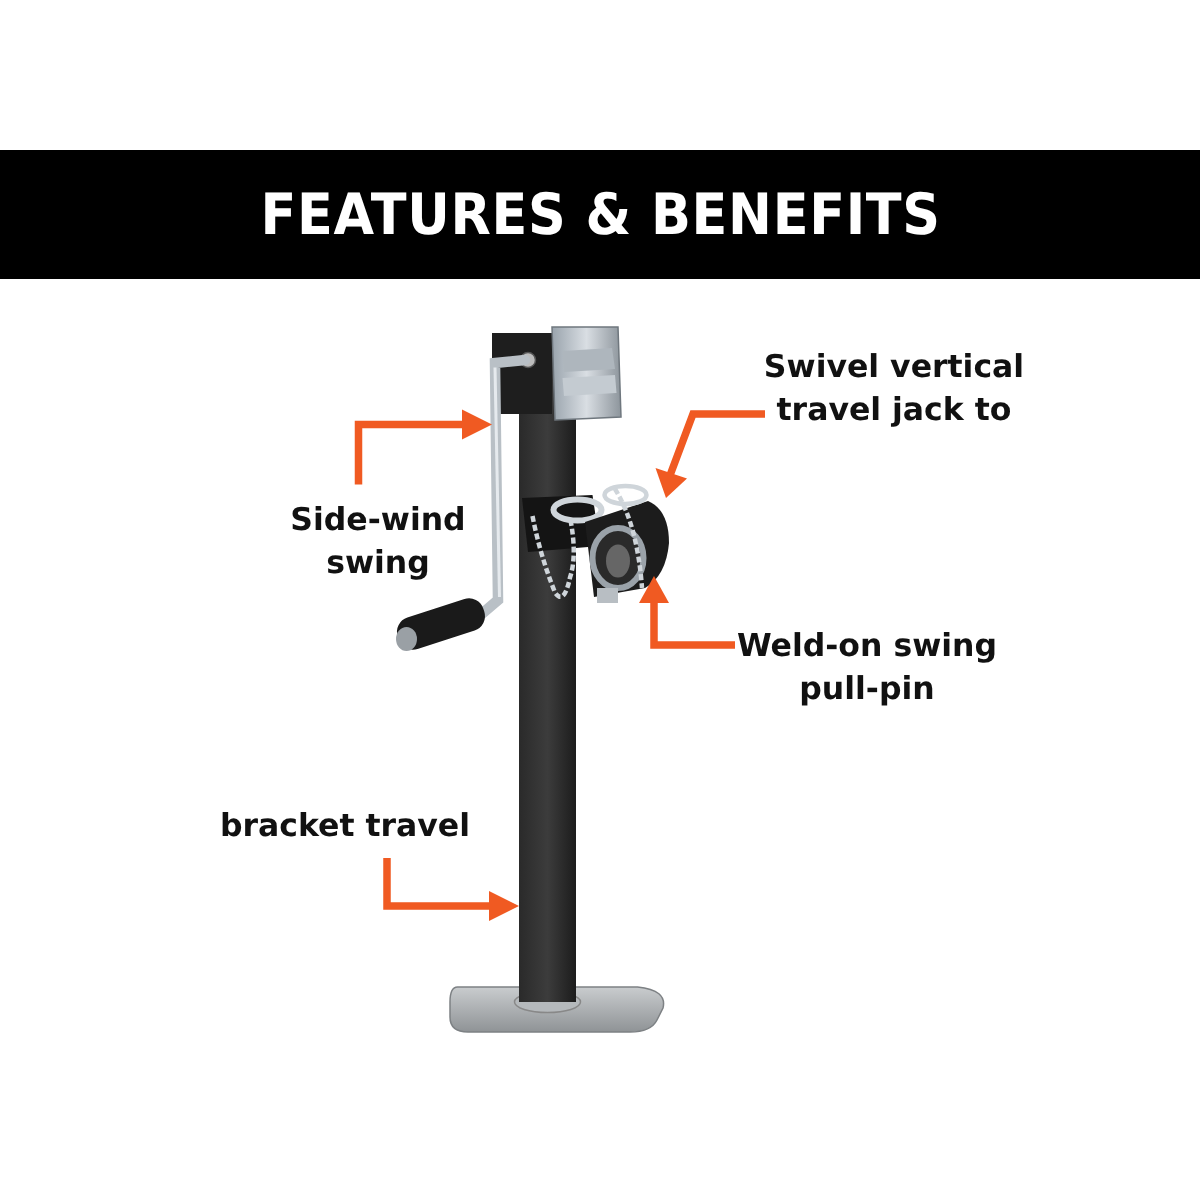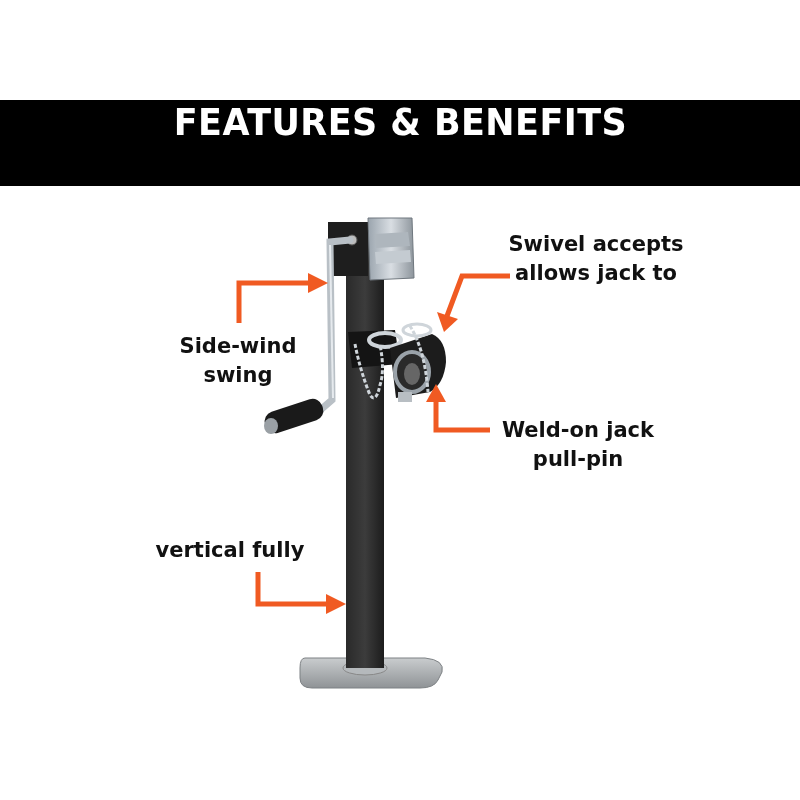--- a/index.html
+++ b/index.html
@@ -1,17 +1,17 @@
 <!DOCTYPE html>
 <html><head>
 <meta charset="utf-8">
 <style>
   html,body{margin:0;padding:0;background:#fff;}
   body{width:800px;height:800px;position:relative;overflow:hidden;font-family:"DejaVu Sans","Liberation Sans",sans-serif;}
-  .banner{position:absolute;left:0;top:100px;width:800px;height:86px;background:#000;display:flex;justify-content:center;}
+  .banner{position:absolute;left:0;top:100px;width:800px;height:86px;background:#000;display:flex;align-items:center;justify-content:center;}
   .banner-title{color:#fff;font-family:"DejaVu Sans",sans-serif;font-weight:bold;font-size:38px;letter-spacing:0.5px;transform:scaleX(0.92);}
   .label{position:absolute;color:#111;font-weight:bold;font-size:21px;line-height:29px;text-align:center;white-space:nowrap;font-family:"DejaVu Sans",sans-serif;}
   svg.art{position:absolute;left:0;top:0;}
 </style>
 </head>
 <body>
 
 <div class="banner">
   <span class="banner-title">FEATURES &amp; BENEFITS</span>
 </div>
@@ -73,29 +73,29 @@
   </g>
   <g fill="#F05A22">
     <polygon points="308,273 328,283 308,293"></polygon>
     <polygon points="437,312 458,319 444,332"></polygon>
     <polygon points="426,402 436,384 446,402"></polygon>
     <polygon points="326,594 346,604 326,614"></polygon>
   </g>
 </svg>
 
 <div class="label" style="left:496px;top:230px;width:200px;">
-  <div>Swivel accepts</div>
-  <div>allows jack to</div>
+  <div>Swivel vertical</div>
+  <div>travel jack to</div>
 </div>
 
-<div class="label" style="left:158px;top:332px;width:160px;">
+<div class="label" style="left:172px;top:332px;width:160px;">
   <div>Side-wind</div>
   <div>swing</div>
 </div>
 
 <div class="label" style="left:478px;top:416px;width:200px;">
-  <div>Weld-on jack</div>
+  <div>Weld-on swing</div>
   <div>pull-pin</div>
 </div>
 
 <div class="label" style="left:140px;top:536px;width:180px;">
-  <div>vertical fully</div>
+  <div>bracket travel</div>
 </div>
 
 </body></html>

